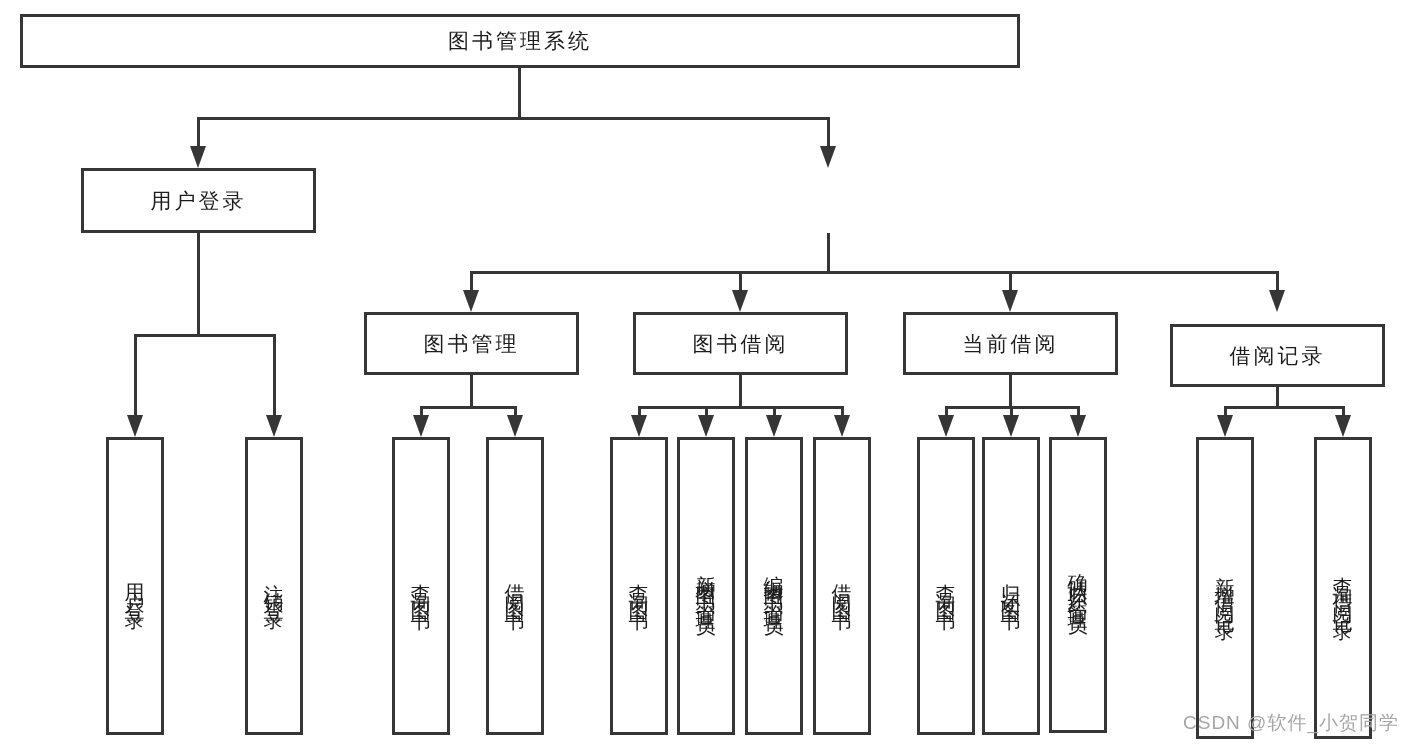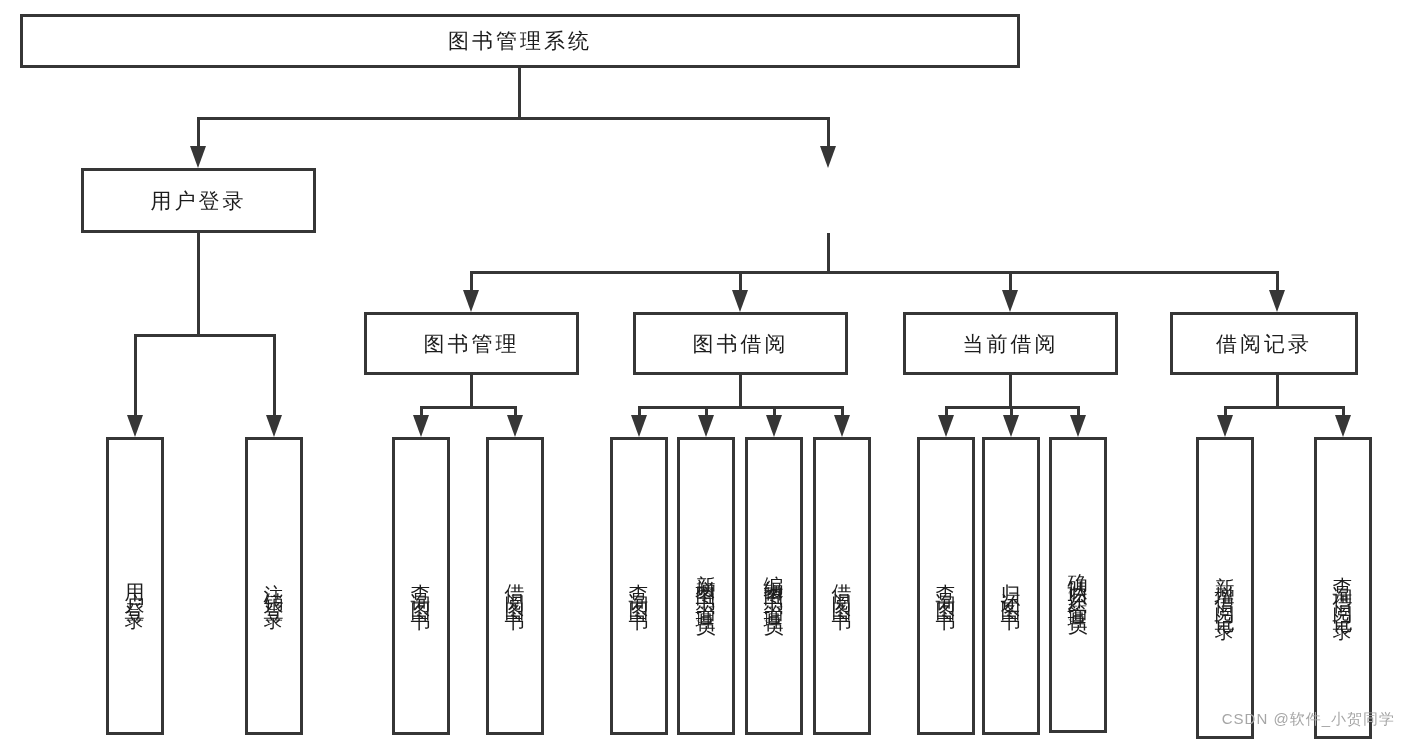--- a/index.html
+++ b/index.html
@@ -49,21 +49,21 @@
     width: 0; height: 0;
     border-left: 8px solid transparent;
     border-right: 8px solid transparent;
     border-top: 22px solid var(--line);
   }
   .watermark {
     position: absolute;
     left: 1183px;
     top: 710px;
     width: 212px;
-    font-size: 15px;
+    font-size: 19px;
     letter-spacing: 1px;
     color: var(--watermark);
     white-space: nowrap;
     text-align: right;
   }
 </style>
 </head>
 <body>
 
 <div class="canvas">
@@ -137,21 +137,21 @@
 
   <div class="box h" style="left:364px;top:312px;width:215px;height:63px">
     <span>图书管理</span>
   </div>
   <div class="box h" style="left:633px;top:312px;width:215px;height:63px">
     <span>图书借阅</span>
   </div>
   <div class="box h" style="left:903px;top:312px;width:215px;height:63px">
     <span>当前借阅</span>
   </div>
-  <div class="box h" style="left:1170px;top:312px;width:188px;height:63px">
+  <div class="box h" style="left:1170px;top:324px;width:215px;height:63px">
     <span>借阅记录</span>
   </div>
 
   <div class="box v" style="left:106px;top:437px;width:58px;height:298px">
     <span>用户登录</span>
   </div>
   <div class="box v" style="left:245px;top:437px;width:58px;height:298px">
     <span>注销登录</span>
   </div>
 

